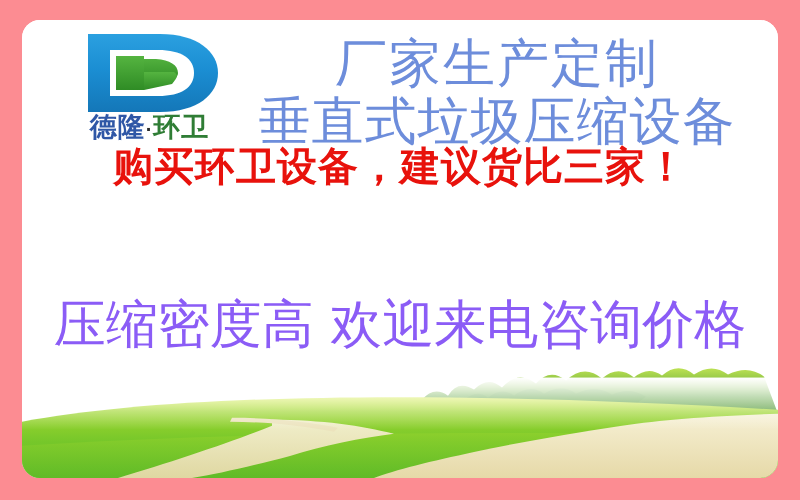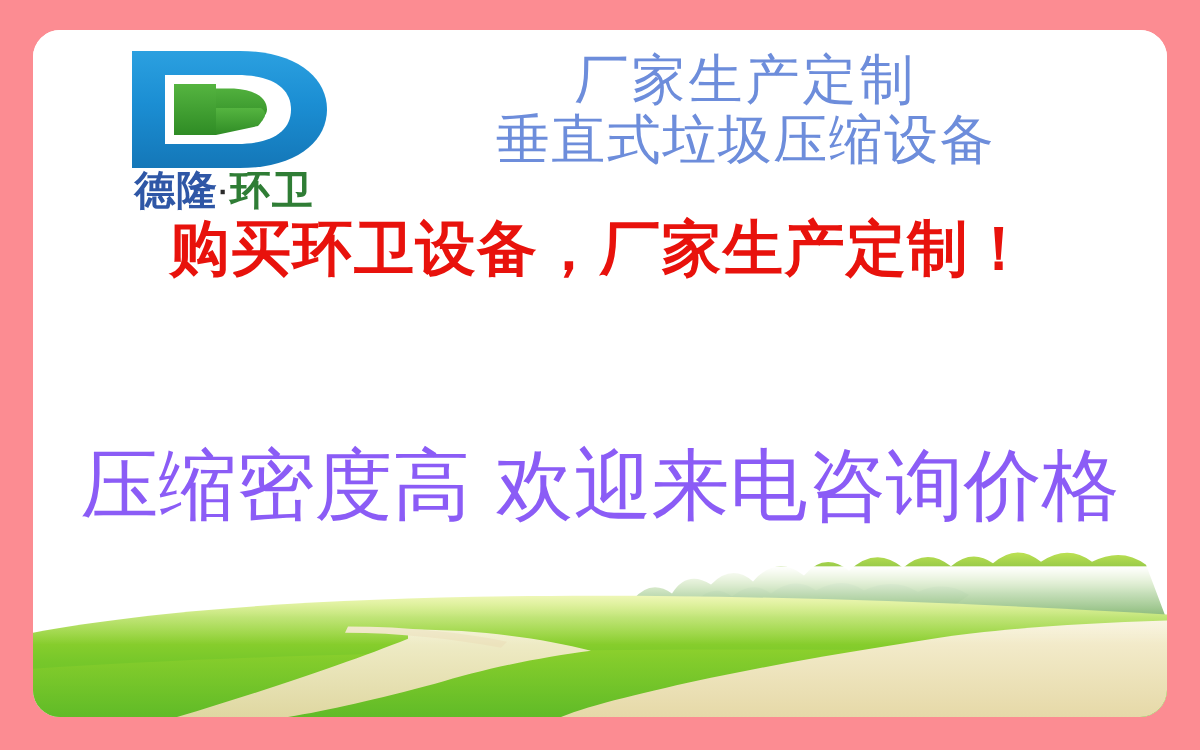--- a/index.html
+++ b/index.html
@@ -79,21 +79,21 @@
   .lt-b { color: #2f7d35; }
 
   
   .headline {
     position: absolute;
     left: 215px;
     top: 14px;
     width: 520px;
     text-align: center;
     color: #6d8ddb;
-    font-size: 36px;
+    font-size: 52px;
     line-height: 1.12;
     letter-spacing: 2px;
     white-space: nowrap;
     font-family: "DejaVu Sans", "Liberation Sans", sans-serif;
   }
   .headline .l2 { letter-spacing: 1px; }
 
   
   .slogan {
     position: absolute;
@@ -236,19 +236,19 @@
         <div class="logo-text">
           <span class="lt-a">德隆</span><span class="lt-dot">·</span><span class="lt-b">环卫</span>
         </div>
       </div>
 
       <div class="headline">
         <div class="l1">厂家生产定制</div>
         <div class="l2">垂直式垃圾压缩设备</div>
       </div>
 
-      <div class="slogan slogan-1">购买环卫设备，厂家生产定制！</div>
+      <div class="slogan slogan-1">购买环卫设备，建议货比三家！</div>
 
       <div class="tagline">压缩密度高 欢迎来电咨询价格</div>
 
     </div>
   </div>
 </div>
 
 </body></html>

